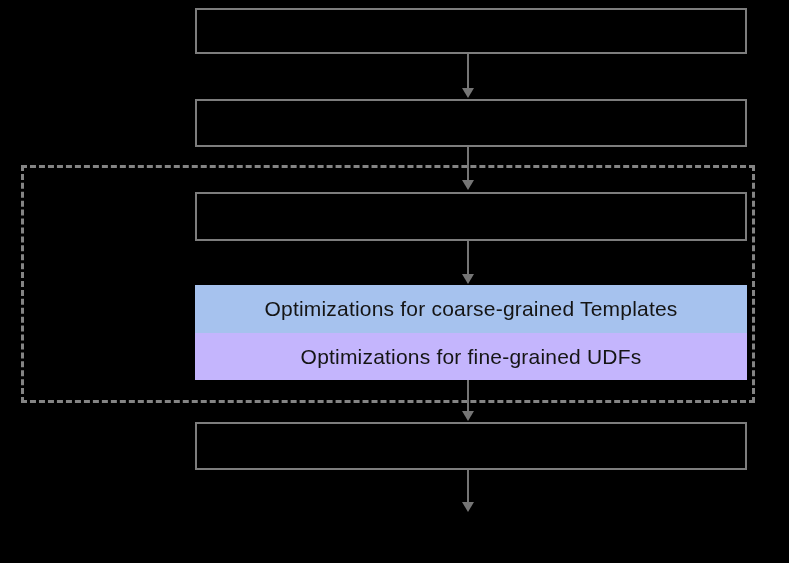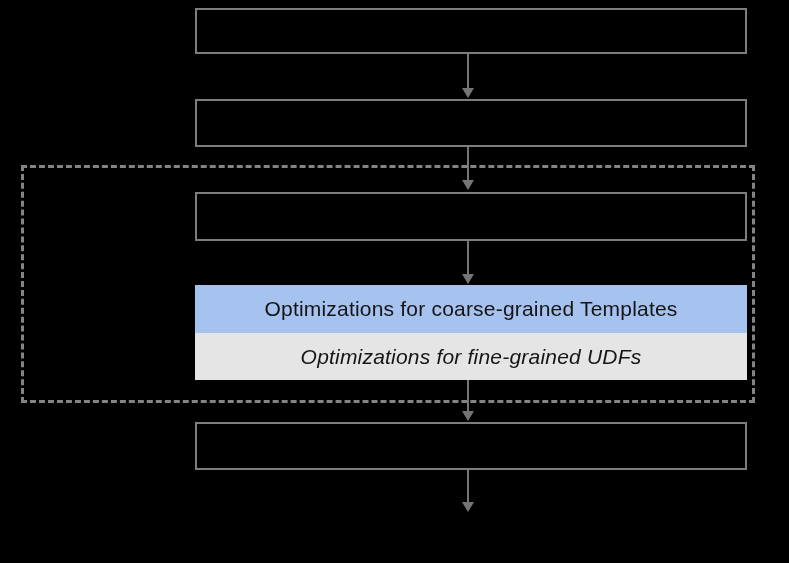--- a/index.html
+++ b/index.html
@@ -49,22 +49,21 @@
     letter-spacing: 0.2px;
   }
   .layer-coarse {
     top: 285px;
     height: 48px;
     background: #a6c2ee;
   }
   .layer-fine {
     top: 333px;
     height: 47px;
-    background: #e5e5e5;
-    font-style: italic;
+    background: #c4b5fd;
   }
   .arrow {
     position: absolute;
     left: 467px;
     width: 2px;
     background: #757575;
   }
   .arrow::after {
     content: '';
     position: absolute;

